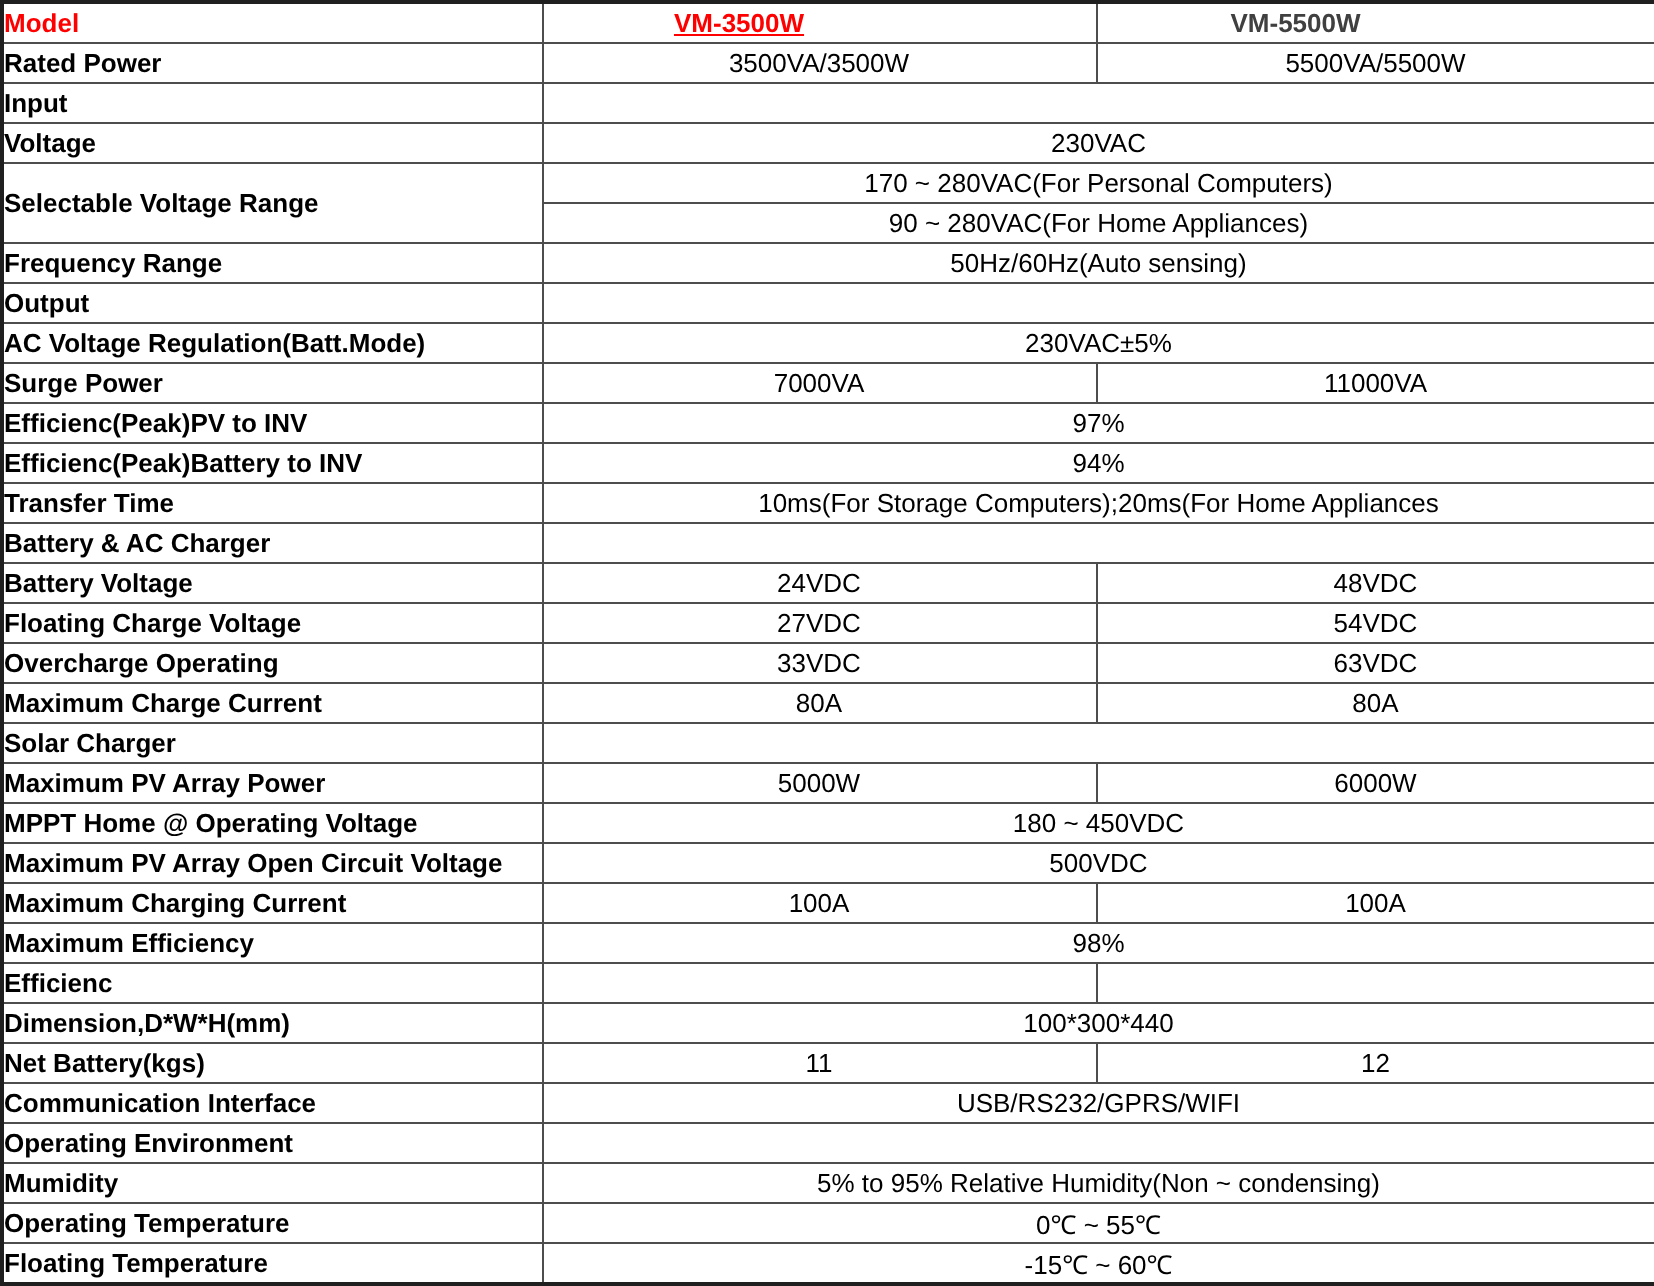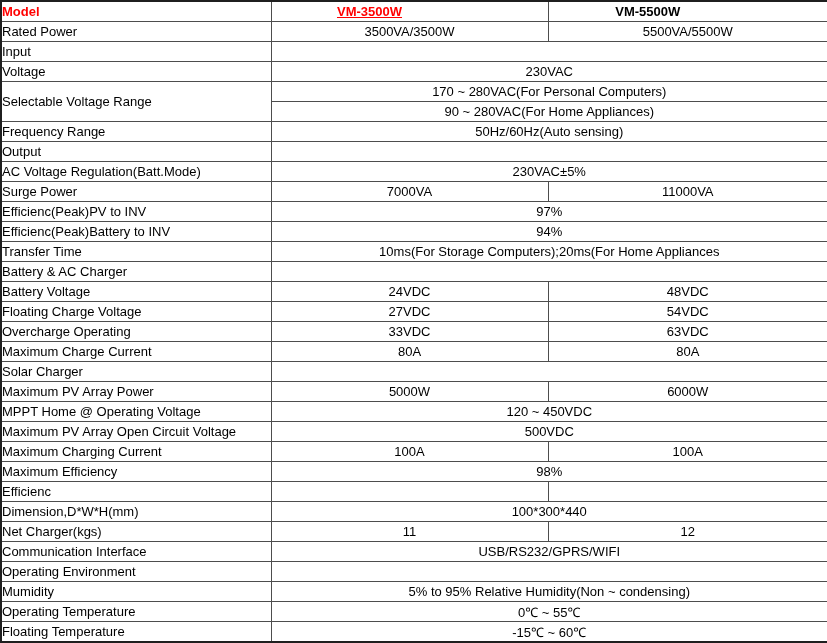--- a/index.html
+++ b/index.html
@@ -21,20 +21,21 @@
     border: 1px solid #4d4d4d;
     height: 19px;
     padding: 0;
     overflow: hidden;
     white-space: nowrap;
     vertical-align: middle;
   }
   td.label {
     text-align: left;
     padding-left: 3px;
+    font-weight: bold;
   }
   td.val {
     text-align: center;
     padding-right: 120px;
   }
   td.hdr {
     font-weight: bold;
   }
   td.val.hdr {
     padding-right: 80px;
@@ -47,21 +48,21 @@
 <table class="spec">
   <colgroup>
     <col style="width:270px">
     <col style="width:277px">
     <col style="width:280px">
   </colgroup>
   <thead>
     <tr>
       <td class="label hdr" style="color: rgb(255, 0, 0);">Model</td>
       <td class="val hdr" style="color: rgb(255, 0, 0); text-decoration: underline;">VM-3500W</td>
-      <td class="val hdr" style="color: #000000;">VM-5500W</td>
+      <td class="val hdr" style="color: #404040;">VM-5500W</td>
     </tr>
   </thead>
   <tbody>
       <tr>
         <td class="label">Rated Power</td>
         <td class="val">3500VA/3500W</td>
         <td class="val">5500VA/5500W</td>
       </tr>
       <tr>
         <td class="label">Input</td>
@@ -135,21 +136,21 @@
         <td class="label">Solar Charger</td>
         <td class="val" colspan="2"></td>
       </tr>
       <tr>
         <td class="label">Maximum PV Array Power</td>
         <td class="val">5000W</td>
         <td class="val">6000W</td>
       </tr>
       <tr>
         <td class="label">MPPT Home @ Operating Voltage</td>
-        <td class="val" colspan="2">120 ~ 450VDC</td>
+        <td class="val" colspan="2">180 ~ 450VDC</td>
       </tr>
       <tr>
         <td class="label">Maximum PV Array Open Circuit Voltage</td>
         <td class="val" colspan="2">500VDC</td>
       </tr>
       <tr>
         <td class="label">Maximum Charging Current</td>
         <td class="val">100A</td>
         <td class="val">100A</td>
       </tr>
@@ -160,21 +161,21 @@
       <tr>
         <td class="label">Efficienc</td>
         <td class="val"></td>
         <td class="val"></td>
       </tr>
       <tr>
         <td class="label">Dimension,D*W*H(mm)</td>
         <td class="val" colspan="2">100*300*440</td>
       </tr>
       <tr>
-        <td class="label">Net Charger(kgs)</td>
+        <td class="label">Net Battery(kgs)</td>
         <td class="val">11</td>
         <td class="val">12</td>
       </tr>
       <tr>
         <td class="label">Communication Interface</td>
         <td class="val" colspan="2">USB/RS232/GPRS/WIFI</td>
       </tr>
       <tr>
         <td class="label">Operating Environment</td>
         <td class="val" colspan="2"></td>

